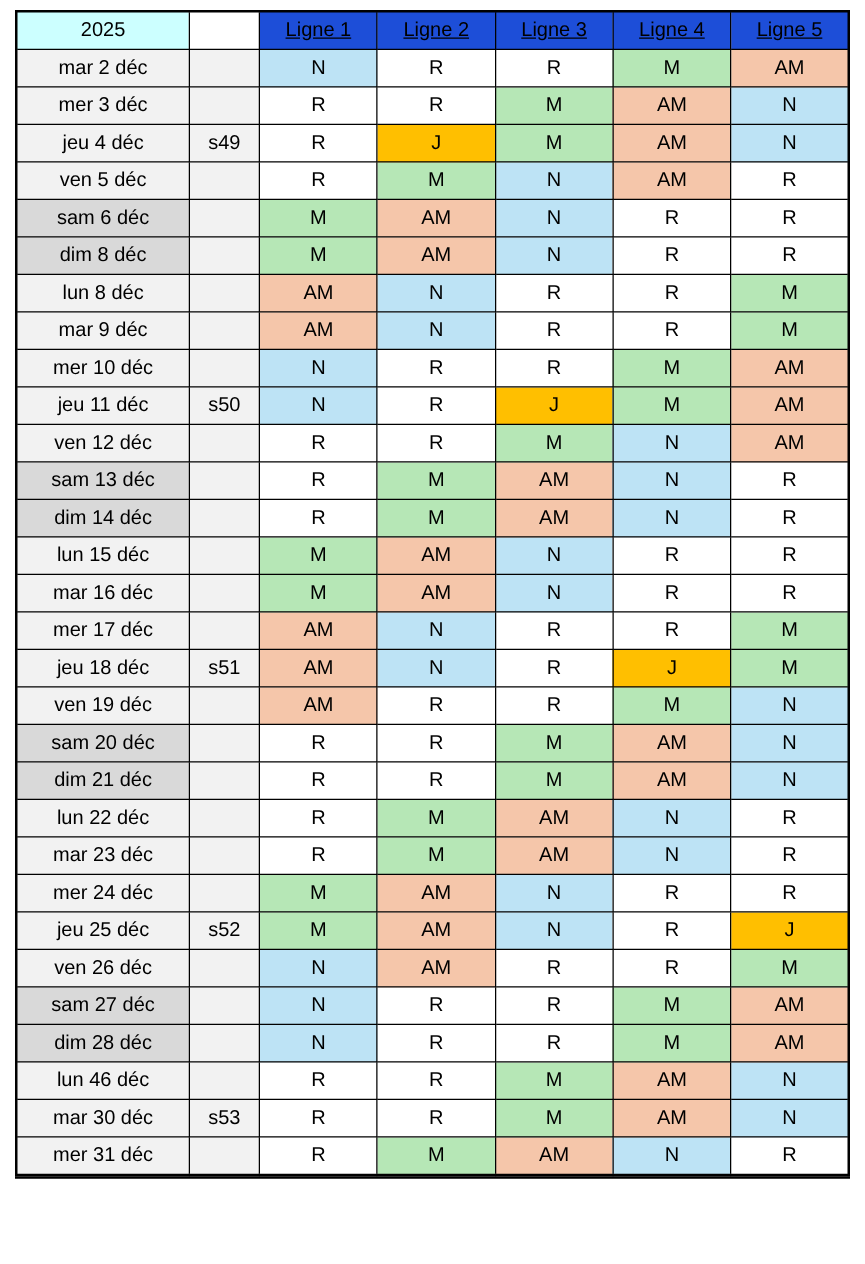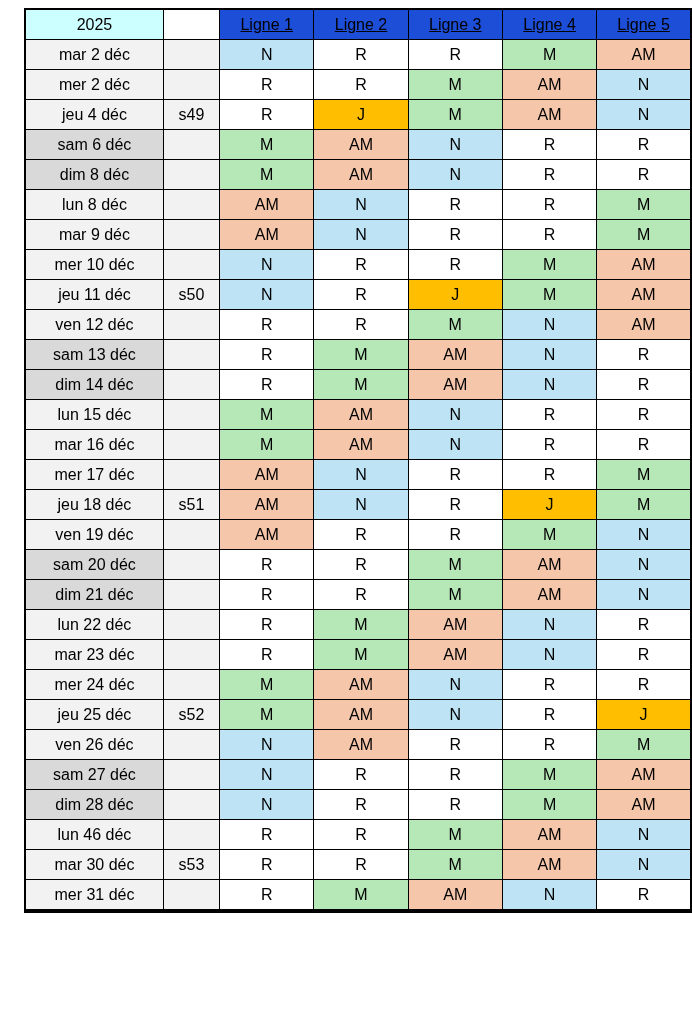--- a/index.html
+++ b/index.html
@@ -10,21 +10,20 @@
   body {
     width: 692px;
     height: 1011px;
     font-family: "Liberation Sans", sans-serif;
     overflow: hidden;
   }
   .sheet {
     padding: 8px 12px 0 12px;
     box-sizing: border-box;
     width: 580px;
-    margin-left: 12px;
   }
   table.planning {
     border-collapse: collapse;
     table-layout: fixed;
     width: 668px;
   }
   table.planning td, table.planning th {
     border: 1px solid #000000;
     font-weight: normal;
     padding: 0;
@@ -113,36 +112,45 @@
         <tr>
           <td class="day">mar 2 déc</td>
           <td class="week"></td>
           <td class="v-N">N</td>
           <td class="v-R">R</td>
           <td class="v-R">R</td>
           <td class="v-M">M</td>
           <td class="v-AM">AM</td>
         </tr>
         <tr>
-          <td class="day">mer 2 déc</td>
+          <td class="day">mer 3 déc</td>
           <td class="week"></td>
           <td class="v-R">R</td>
           <td class="v-R">R</td>
           <td class="v-M">M</td>
           <td class="v-AM">AM</td>
           <td class="v-N">N</td>
         </tr>
         <tr>
           <td class="day">jeu 4 déc</td>
           <td class="week">s49</td>
           <td class="v-R">R</td>
           <td class="v-J">J</td>
           <td class="v-M">M</td>
           <td class="v-AM">AM</td>
           <td class="v-N">N</td>
+        </tr>
+        <tr>
+          <td class="day">ven 5 déc</td>
+          <td class="week"></td>
+          <td class="v-R">R</td>
+          <td class="v-M">M</td>
+          <td class="v-N">N</td>
+          <td class="v-AM">AM</td>
+          <td class="v-R">R</td>
         </tr>
         <tr>
           <td class="day weekend">sam 6 déc</td>
           <td class="week"></td>
           <td class="v-M">M</td>
           <td class="v-AM">AM</td>
           <td class="v-N">N</td>
           <td class="v-R">R</td>
           <td class="v-R">R</td>
         </tr>

